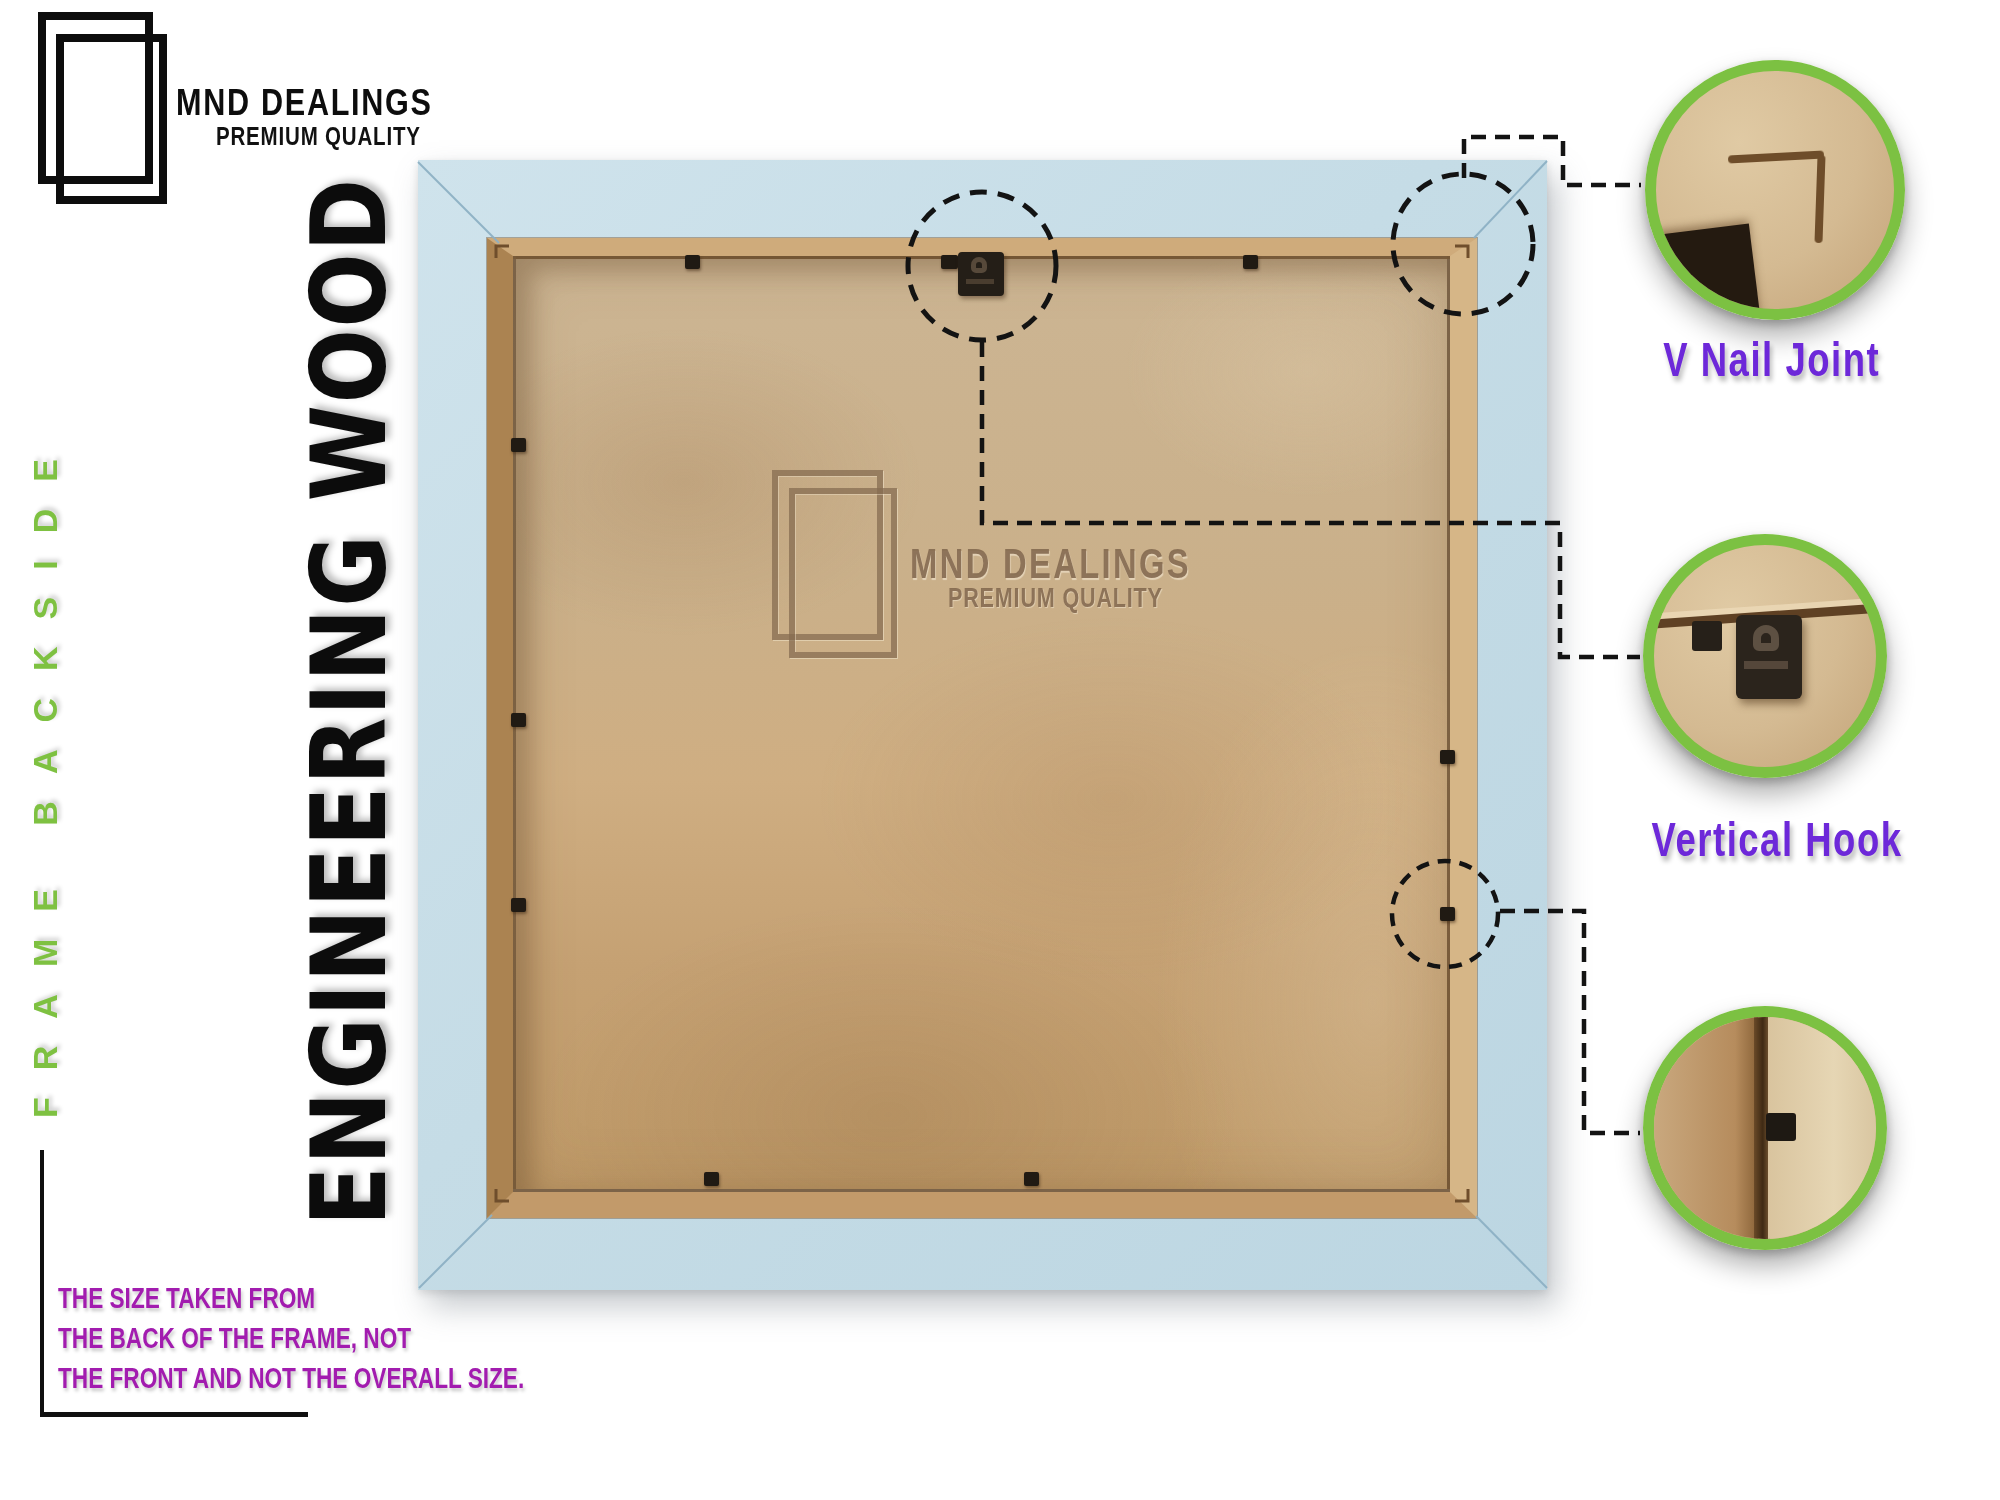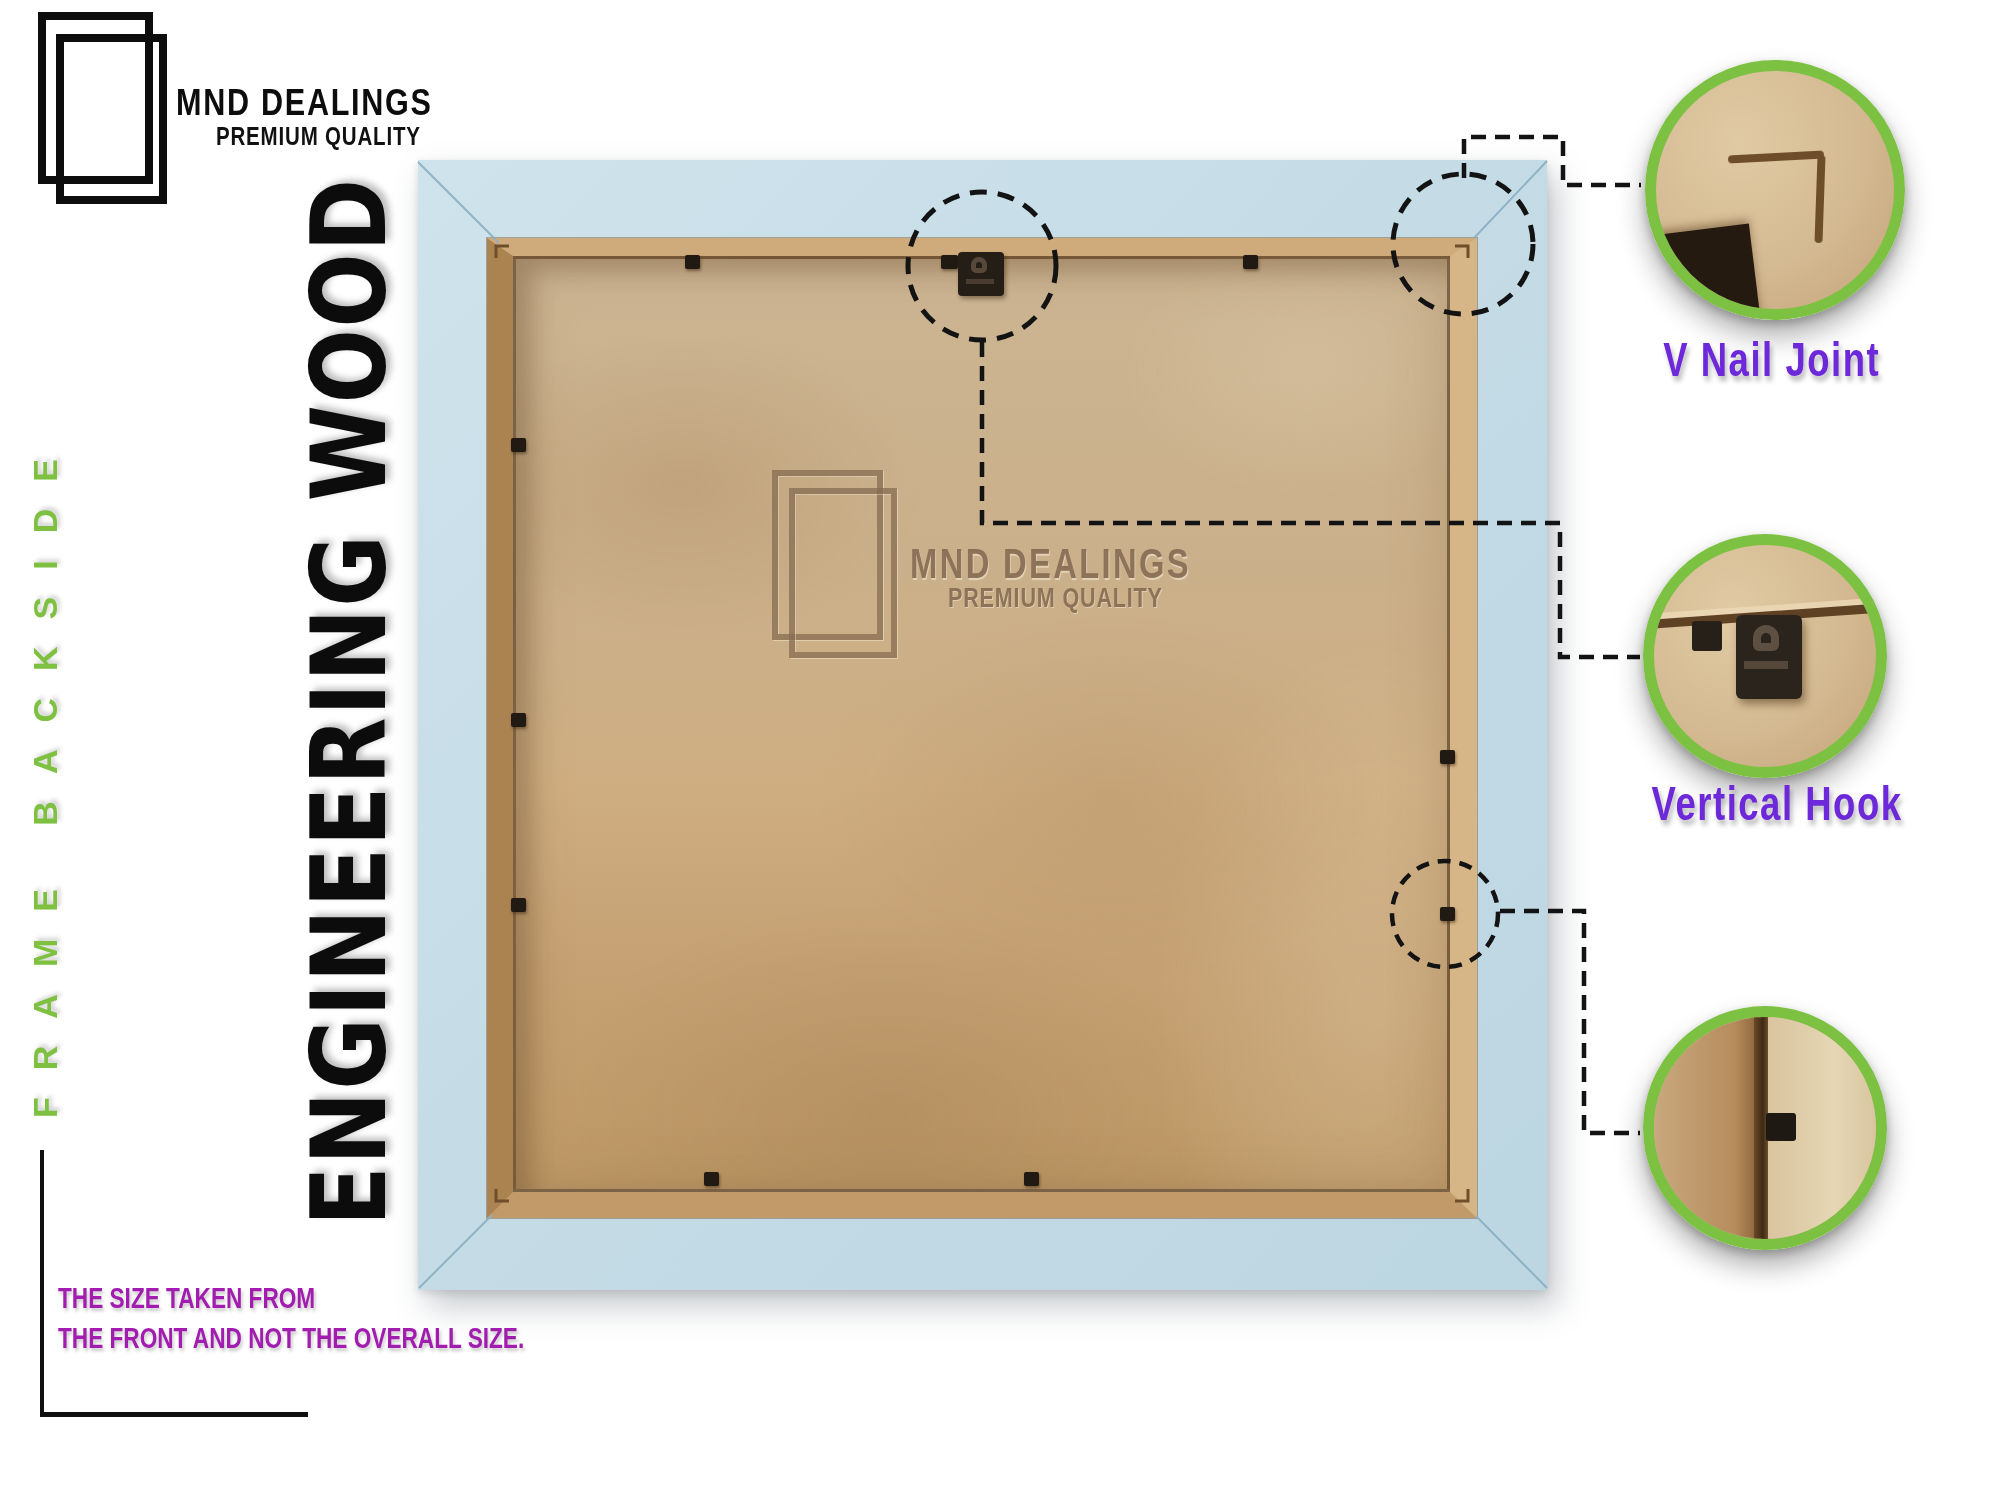--- a/index.html
+++ b/index.html
@@ -106,21 +106,21 @@
       background:linear-gradient(90deg,#c9a87e 0%,#b68c5d 78%,#8a6338 100%);}
   .co3 .seam-v{position:absolute;left:100px;top:0;width:16px;height:100%;
       background:linear-gradient(90deg,#6a4a28,#3f2a14 55%,#7c5c36);filter:blur(.5px);}
   .co3 .right-wood{position:absolute;left:114px;top:0;width:110px;height:100%;
       background:linear-gradient(90deg,#d9c49e 0%,#e6d6b4 60%,#d8c5a0 100%);}
   .co3 .clip3{position:absolute;left:112px;top:96px;width:30px;height:28px;background:#1e1913;border-radius:3px;}
   .callout-label{position:absolute;width:320px;text-align:center;font-weight:700;font-size:48px;
       color:#6d28d9;white-space:nowrap;text-shadow:3px 5px 6px rgba(0,0,0,.28);}
   .callout-label .cx{transform:scaleX(.76);transform-origin:50% 50%;letter-spacing:2px;}
   .lab1{left:1612px;top:332px;}
-  .lab2{left:1612px;top:776px;}
+  .lab2{left:1612px;top:812px;}
   .lab3{left:1606px;top:1286px;}
 </style>
 </head>
 <body>
 
 <div class="canvas">
 
   <div class="abs">
     <div class="logo-rect logo-r1"></div>
     <div class="logo-rect logo-r2"></div>
@@ -131,20 +131,21 @@
   <div class="abs side-label">FRAME BACKSIDE</div>
 
   <div class="abs material-label">
     <span class="cx">ENGINEERING WOOD</span>
   </div>
 
   <div class="abs bracket-v"></div>
   <div class="abs bracket-h"></div>
   <div class="abs note-block">
     <div class="note-line"><span class="cx">THE SIZE TAKEN FROM</span></div>
+    <div class="note-line"><span class="cx">THE BACK OF THE FRAME, NOT</span></div>
     <div class="note-line"><span class="cx">THE FRONT AND NOT THE OVERALL SIZE.</span></div>
   </div>
 
   <div class="abs frame"></div>
   <div class="abs lip"></div>
   <div class="abs mdf"></div>
 
   <div class="abs wm">
     <div class="wm-rect wm-r1"></div>
     <div class="wm-rect wm-r2"></div>

